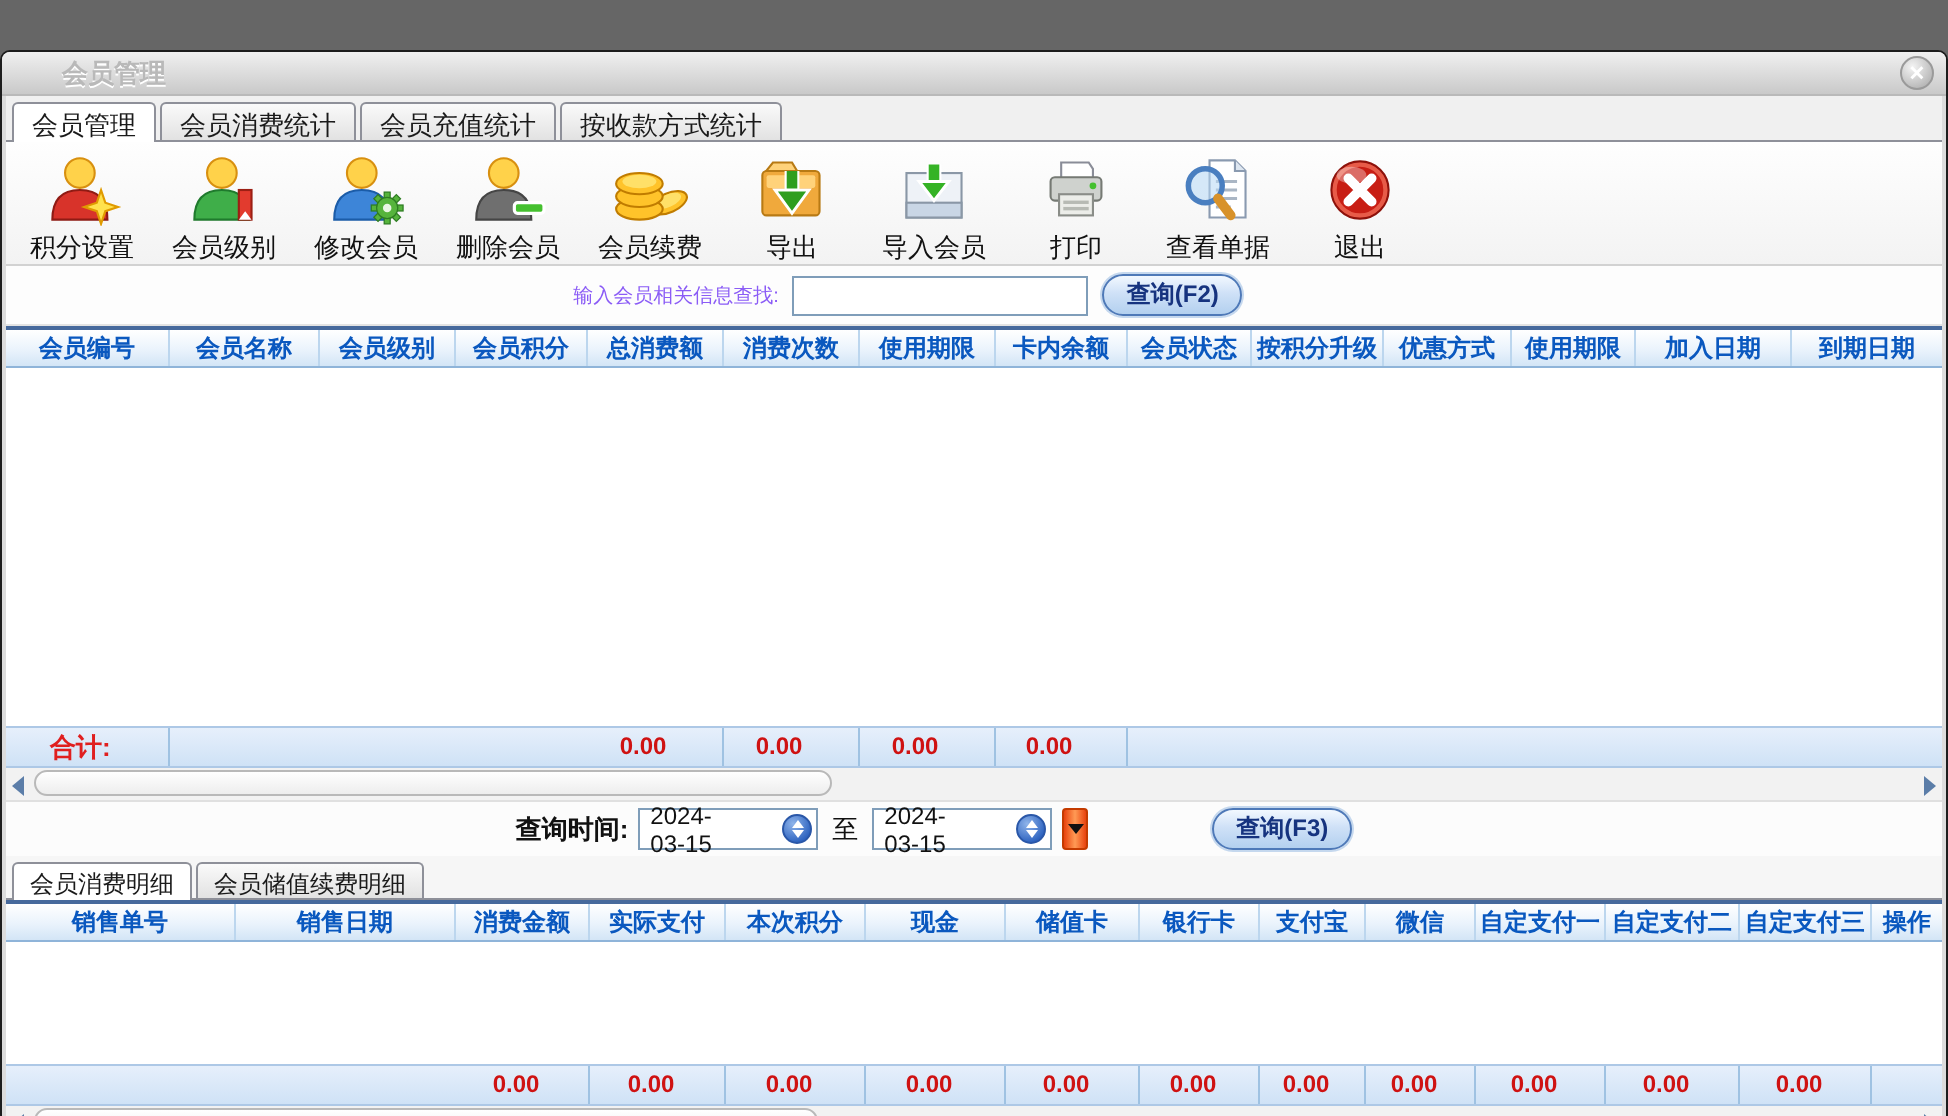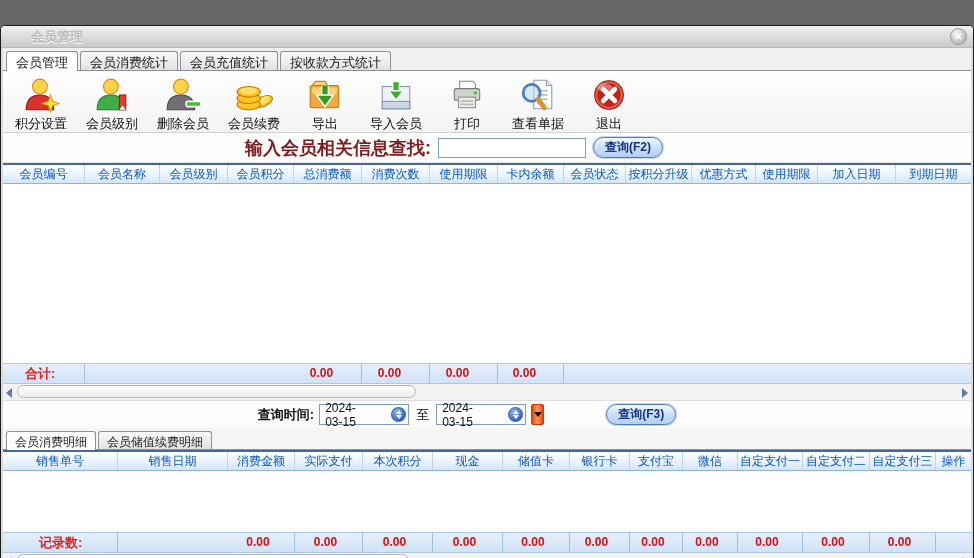--- a/index.html
+++ b/index.html
@@ -42,36 +42,37 @@
     border-bottom:1px solid #d2d2d2;
   }
   .tool{ width:66px; display:flex; flex-direction:column; align-items:center; cursor:pointer; padding-top:1px; }
   .tool .ticon{ height:40px; display:flex; align-items:center; justify-content:center; }
   .tool .tlabel{ font-size:13px; color:#111; white-space:nowrap; }
 
   .searchrow{
     height:30px; display:flex; align-items:center; justify-content:center;
     gap:7px; padding-right:66px; background:#fdfdfd; border-bottom:1px solid #e3e3e3;
   }
-  .searchrow .slabel{ font-size:18px; color:#7f1d1d;font-weight:bold; }
+  .searchrow .slabel{ font-size:10px; color:#8b5cf6; }
   .search-input{ width:148px; height:20px; border:1px solid #7f9db9; font-size:12px; padding:0 3px; outline:none; }
   .pill{
     height:21px; display:inline-flex; align-items:center; padding:0 11px;
     border:1px solid #4e79b8; border-radius:11px;
     background:linear-gradient(#f2f8ff,#cfe1f7 45%,#b3d0ef);
     color:#16337f; font-weight:bold; font-size:12px; cursor:pointer;
     box-shadow:0 0 0 1px #c5d8ee;
   }
 
   .t1grid{ display:grid; grid-template-columns:82px 75px 68px 66px 68px 68px 68px 66px 62px 66px 64px 62px 78px minmax(0,1fr); }
   .t2grid{ display:grid; grid-template-columns:115px 110px 67px 68px 70px 70px 67px 60px 53px 55px 65px 67px 66px minmax(0,1fr); }
 
   .grid-header{
     height:21px; border-top:2px solid #46699c; border-bottom:1px solid #8fb4d9;
     background:linear-gradient(#ffffff,#eaf3fc 55%,#d3e5f6);
+    font-weight:bold;
   }
   .hcell{
     font-size:12px; color:#0a58bf; text-align:center; line-height:18px;
     border-right:1px solid #bcd6ee; overflow:hidden; white-space:nowrap; cursor:pointer;
   }
   .hcell:last-child{ border-right:none; }
 
   .tbody{ background:#fff; }
   .body1{ height:179px; }
   .body2{ height:61px; }
@@ -161,20 +162,37 @@
         <div class="tool">
           <span class="ticon">
             <svg width="40" height="36" viewBox="0 0 36 34">
                 <circle cx="17" cy="9" r="7" fill="#ffd24a" stroke="#d89010"></circle>
                 <path d="M4 31 C4 20 10 17 17 17 C24 17 30 20 30 31 Z" fill="#3fae49" stroke="#1f7a2d"></path>
                 <rect x="25" y="17" width="6" height="14" fill="#e23b2e" stroke="#9c1f14"></rect>
                 <polygon points="25,31 31,31 28,27" fill="#fff"></polygon>
               </svg>
           </span>
           <span class="tlabel">会员级别</span>
+        </div>
+        <div class="tool">
+          <span class="ticon">
+            <svg width="40" height="36" viewBox="0 0 36 34">
+                <circle cx="16" cy="9" r="7" fill="#ffd24a" stroke="#d89010"></circle>
+                <path d="M3 31 C3 20 9 17 16 17 C23 17 29 20 29 31 Z" fill="#3d85d8" stroke="#1b5ca8"></path>
+                <g fill="#56b43c" stroke="#2e7d22" stroke-width="0.6">
+                  <rect x="26.6" y="18" width="2.8" height="15"></rect>
+                  <rect x="26.6" y="18" width="2.8" height="15" transform="rotate(45 28 25.5)"></rect>
+                  <rect x="26.6" y="18" width="2.8" height="15" transform="rotate(90 28 25.5)"></rect>
+                  <rect x="26.6" y="18" width="2.8" height="15" transform="rotate(135 28 25.5)"></rect>
+                  <circle cx="28" cy="25.5" r="5"></circle>
+                </g>
+                <circle cx="28" cy="25.5" r="2" fill="#eaf6e4"></circle>
+              </svg>
+          </span>
+          <span class="tlabel">修改会员</span>
         </div>
         <div class="tool">
           <span class="ticon">
             <svg width="40" height="36" viewBox="0 0 36 34">
                 <circle cx="16" cy="9" r="7" fill="#ffd24a" stroke="#d89010"></circle>
                 <path d="M3 31 C3 20 9 17 16 17 C23 17 29 20 29 31 Z" fill="#6f6f6f" stroke="#454545"></path>
                 <rect x="21" y="23" width="14" height="5" rx="1.5" fill="#45c02f" stroke="#fff" stroke-width="1.5"></rect>
               </svg>
           </span>
           <span class="tlabel">删除会员</span>
@@ -340,21 +358,20 @@
         <div class="hcell">支付宝</div>
         <div class="hcell">微信</div>
         <div class="hcell">自定支付一</div>
         <div class="hcell">自定支付二</div>
         <div class="hcell">自定支付三</div>
         <div class="hcell">操作</div>
       </div>
       <div class="tbody body2"></div>
 
       <div class="sumrow records t2grid">
-        <div class="rlabel">记录数:</div>
         <div class="rval c3">0.00</div>
         <div class="rval c4">0.00</div>
         <div class="rval c5">0.00</div>
         <div class="rval c6">0.00</div>
         <div class="rval c7">0.00</div>
         <div class="rval c8">0.00</div>
         <div class="rval c9">0.00</div>
         <div class="rval c10">0.00</div>
         <div class="rval c11">0.00</div>
         <div class="rval c12">0.00</div>

